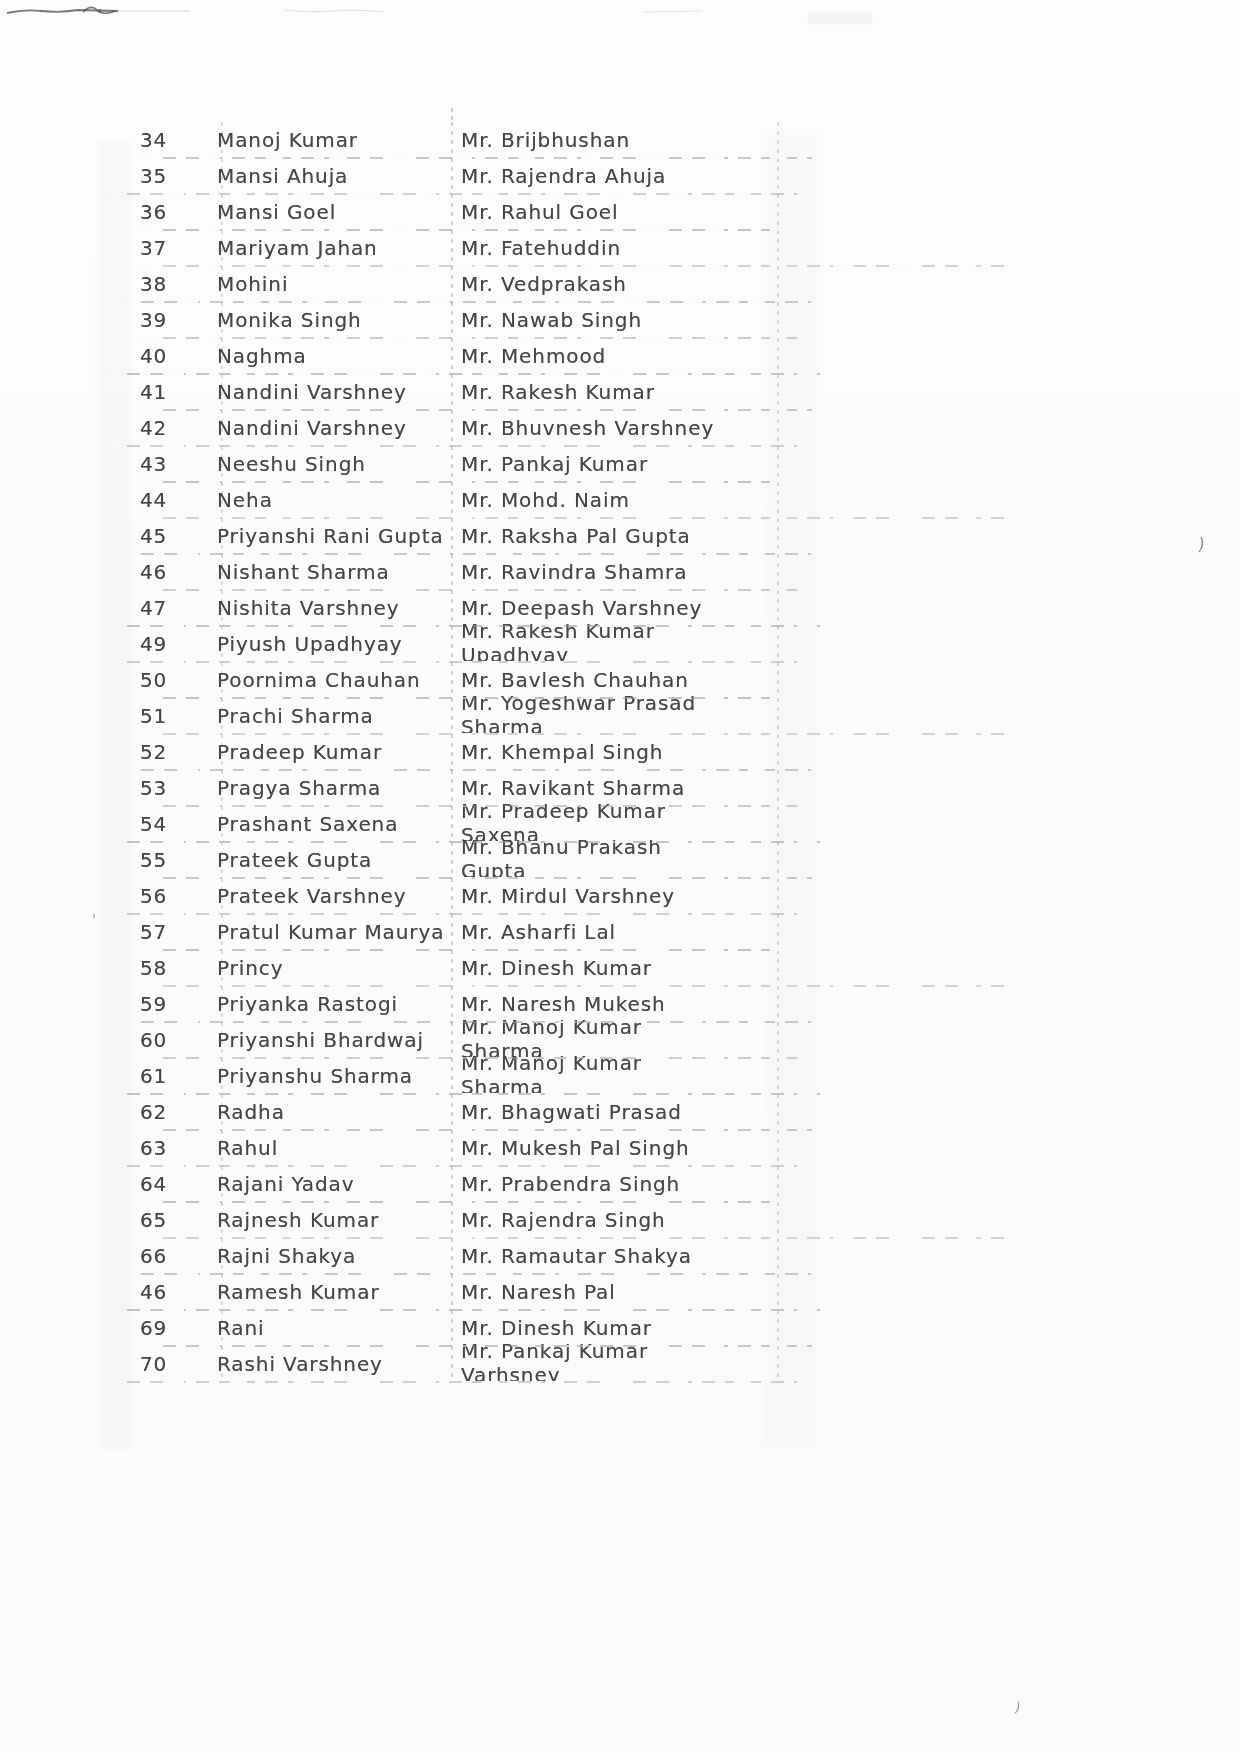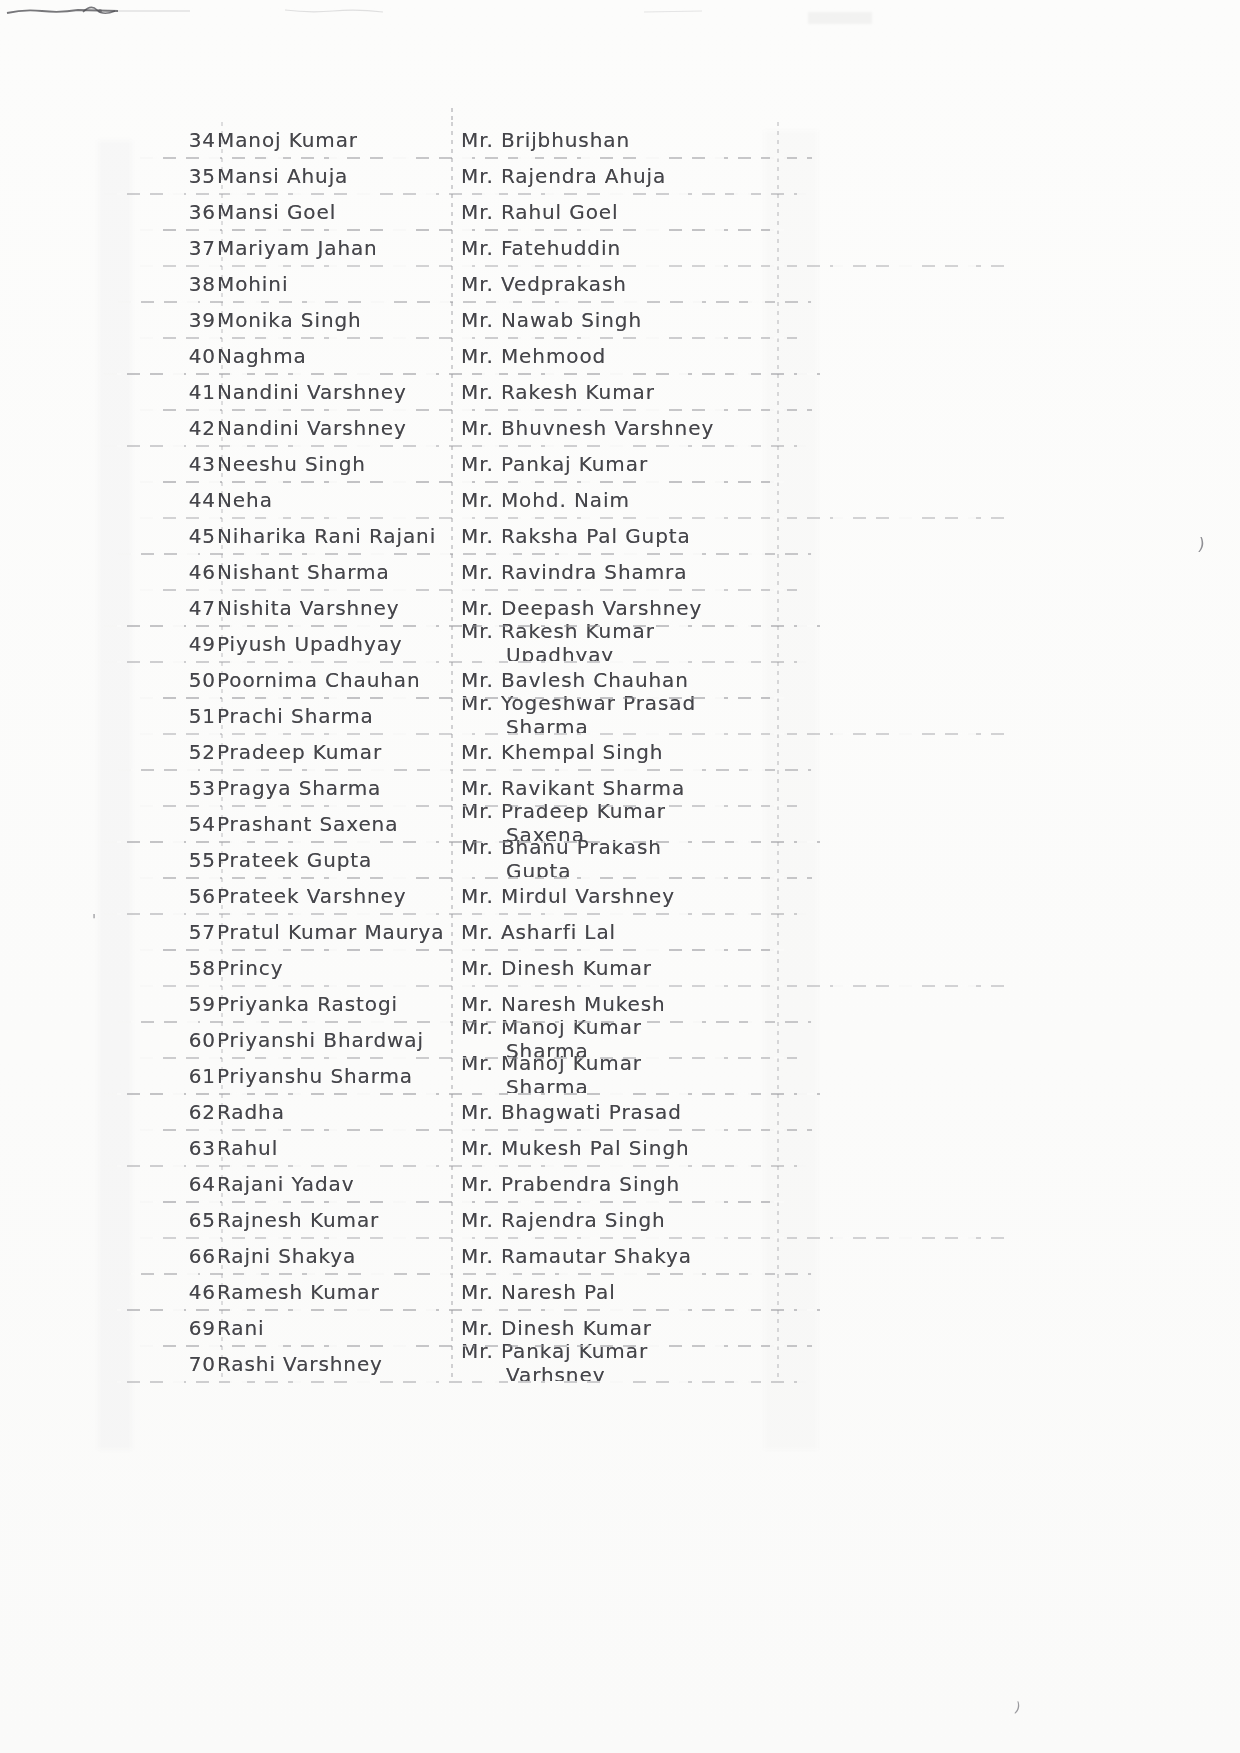--- a/index.html
+++ b/index.html
@@ -4,26 +4,26 @@
 <style>
   html,body{margin:0;padding:0;}
   body{width:1240px;height:1753px;background:#fbfbfa;font-family:"DejaVu Sans",sans-serif;}
   .page{position:relative;width:1240px;height:1753px;overflow:hidden;
         background:linear-gradient(180deg,#fcfcfb 0%,#fbfbfa 60%,#fafaf9 100%);}
 
   
   .roster{position:absolute;left:0;top:122px;width:1240px;}
   .row{position:relative;height:36px;color:#45454a;font-size:20px;letter-spacing:.9px;
        text-shadow:0 0 .5px rgba(69,69,74,.55);}
-  .sn{position:absolute;left:140px;width:76px;text-align:right;line-height:36px;}
+  .sn{position:absolute;left:140px;width:76px;line-height:36px;}
   .name{position:absolute;left:217px;line-height:36px;white-space:nowrap;}
   .father{position:absolute;left:461px;line-height:36px;white-space:nowrap;}
   .father.two{line-height:24px;top:-7px;}
   .father.two .l1{display:block;height:24px;clip-path:inset(5px 0 0 0);}
-  .father.two .l2{display:block;height:18px;overflow:hidden;margin-left:45px;}
+  .father.two .l2{display:block;height:18px;overflow:hidden;}
 
   
   .row::after{content:"";position:absolute;bottom:-1px;height:2px;z-index:4;
     background:
       repeating-linear-gradient(90deg, rgba(251,251,250,.95) 0 17px, rgba(251,251,250,0) 17px 63px),
       repeating-linear-gradient(90deg, #97979c 0 13px, transparent 13px 23px);}
   .v0::after{left:140px;width:672px;opacity:.52;}
   .v1::after{left:104px;width:702px;opacity:.44;}
   .v2::after{left:140px;width:644px;opacity:.56;}
   .v3::after{left:140px;width:872px;opacity:.40;}
@@ -158,21 +158,21 @@
         <i class="vs vs3"></i>
         <span class="sn">44</span>
         <span class="name">Neha</span>
         <span class="father">Mr. Mohd. Naim</span>
       </div>
       <div class="row v4">
         <i class="vs vs1"></i>
         <i class="vs vs2"></i>
         <i class="vs vs3"></i>
         <span class="sn">45</span>
-        <span class="name">Niharika Rani Rajani</span>
+        <span class="name">Priyanshi Rani Gupta</span>
         <span class="father">Mr. Raksha Pal Gupta</span>
       </div>
       <div class="row v5">
         <i class="vs vs1"></i>
         <i class="vs vs2"></i>
         <i class="vs vs3"></i>
         <span class="sn">46</span>
         <span class="name">Nishant Sharma</span>
         <span class="father">Mr. Ravindra Shamra</span>
       </div>

